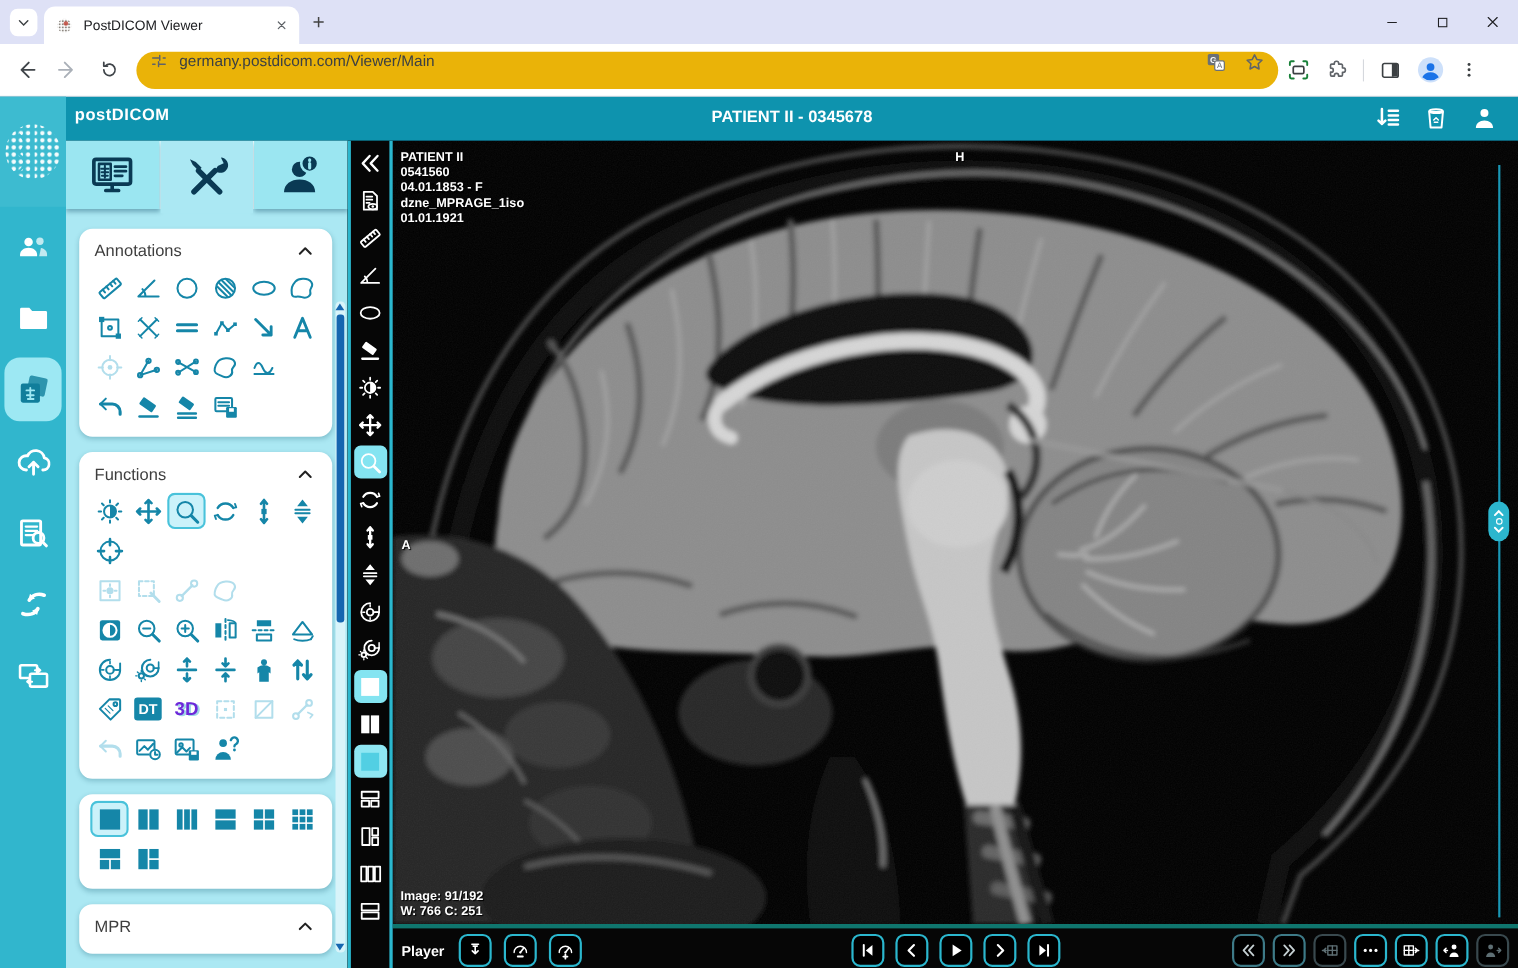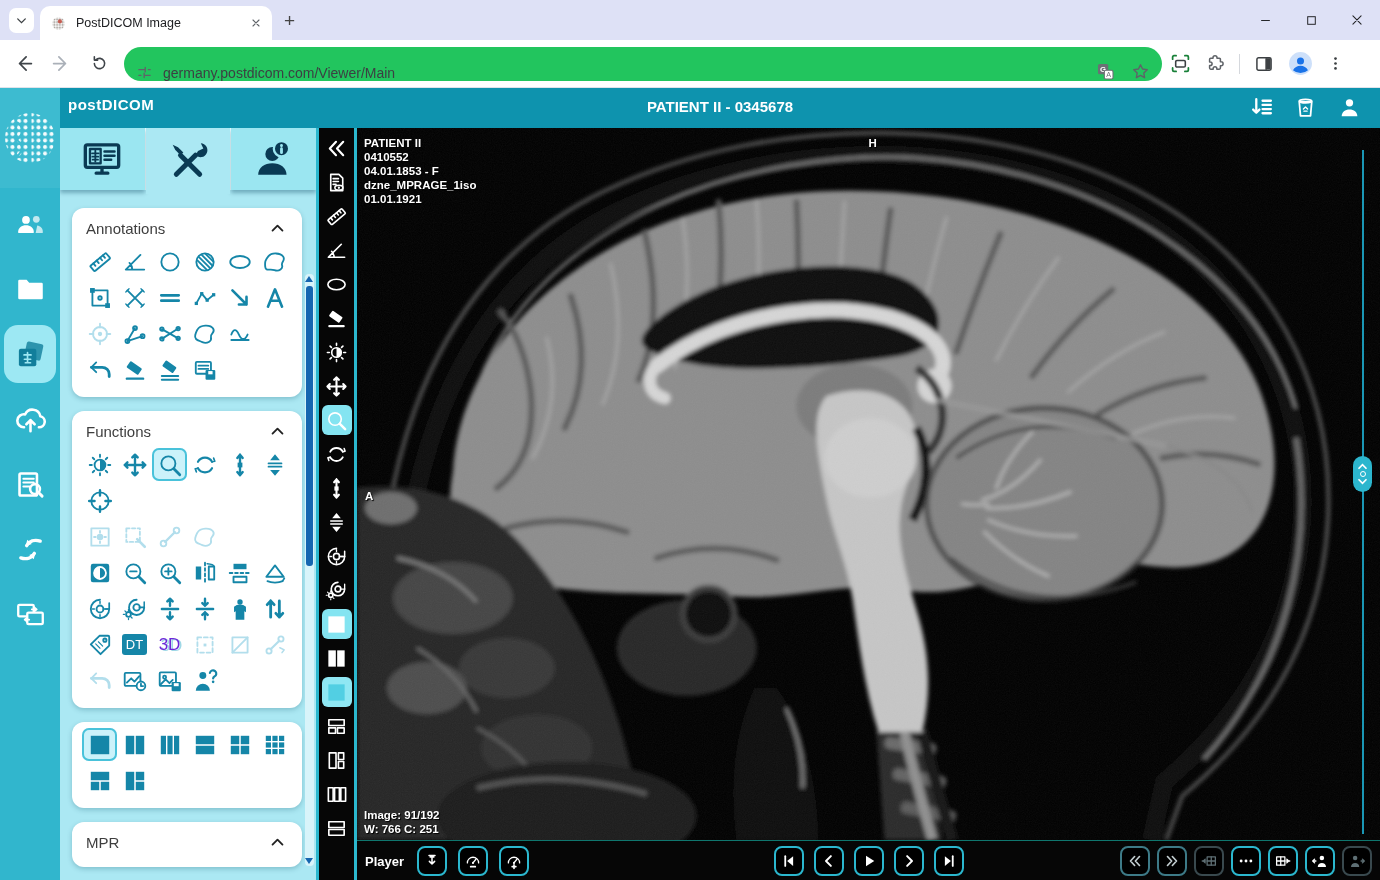--- a/index.html
+++ b/index.html
@@ -14,22 +14,22 @@
   .btab{position:absolute;left:40px;top:6px;width:232px;height:34px;background:#fff;border-radius:10px 10px 0 0;
         display:flex;align-items:center;padding:0 10px;box-sizing:border-box}
   .btab .fav{width:17px;height:17px;margin-right:9px}
   .btab .ttl{font-size:12.5px;color:#202124;flex:1;white-space:nowrap;overflow:hidden}
   .newtab{position:absolute;left:284px;top:10px;font-size:19px;color:#444}
   .winctl{position:absolute;top:0;right:0;height:40px;display:flex}
   .winctl span{width:46px;height:40px;display:flex;align-items:center;justify-content:center;color:#202124}
   .toolbar{position:absolute;left:0;top:40px;width:100%;height:48px;background:#fff;box-sizing:border-box;
            border-bottom:1px solid #e0e3ea;display:flex;align-items:center}
   .navic{width:30px;height:30px;display:flex;align-items:center;justify-content:center;margin-left:8px}
-  .urlpill{height:34px;background:#22c55e;border-radius:17px;flex:0 0 auto;width:1038px;margin-left:10px;
-           display:flex;align-items:flex-end;padding:0 12px;box-sizing:border-box}
+  .urlpill{height:34px;background:#eab308;border-radius:17px;flex:0 0 auto;width:1038px;margin-left:10px;
+           display:flex;align-items:flex-start;padding:0 12px;box-sizing:border-box}
   .urlpill .url{font-size:14px;color:#3c4043;flex:1;margin-left:10px}
   .tbicons{display:flex;align-items:center;margin-left:8px;gap:14px}
   .vdiv{width:1px;height:20px;background:#d5d8dd}
 
   
   .apphdr{position:absolute;left:0;top:88px;width:100%;height:40px;background:#0e93ae}
   .brand{position:absolute;left:68px;top:96px;color:#fff;font-size:15px;font-weight:700;letter-spacing:.5px}
   .ptitle{position:absolute;left:60px;right:0;top:98px;text-align:center;color:#fff;font-size:15px;font-weight:700}
   .hdracts{position:absolute;right:18px;top:95px;display:flex;gap:19px}
   .hdracts .pi{color:#fff}
@@ -54,21 +54,21 @@
   .card{background:#fff;border-radius:12px;margin:0 14px 14px 12px;padding:6px 2px 8px;
         box-shadow:0 2px 5px rgba(0,70,95,.25)}
   .card-h{display:flex;justify-content:space-between;align-items:flex-start;padding:6px 14px 8px 12px}
   .card-title{font-size:15px;color:#3e3e3e}
   .chev svg{width:17px;height:17px;stroke:#222;stroke-width:2.6;fill:none;stroke-linecap:round;stroke-linejoin:round}
   .irow{display:flex;padding:0 8px;margin-bottom:3px}
   .card .pi{width:35px;height:33px;display:flex;align-items:center;justify-content:center;color:#1586a8;cursor:pointer}
   .card .pi svg{width:26px;height:26px}
   .card .pi.disabled{color:#b2deec}
   .card .pi.active{background:#cbf2fa;box-shadow:0 0 0 2px #49c2da inset;border-radius:7px}
-  .ticon{font-weight:normal;font-style:normal}
+  .ticon{font-weight:bold;font-style:normal}
   .ticon.badge{background:#1586a8;color:#fff;font-size:13px;padding:3px 4px;border-radius:3px}
   .ticon.threed{font-size:17px;color:#6d28d9;text-shadow:2px 1px 0 #9fd8e6}
   .pscroll{position:absolute;right:2px;top:146px;bottom:14px;width:9px;background:#d8f4fa;border-radius:4px}
   .pscroll .thumb{position:absolute;left:1px;top:12px;width:7px;height:280px;background:#1566b0;border-radius:3px}
   .pscroll .ar{position:absolute;left:0;width:0;height:0;border-left:4.5px solid transparent;border-right:4.5px solid transparent}
   .pscroll .up{top:2px;border-bottom:6px solid #1566b0}
   .pscroll .dn{bottom:2px;border-top:6px solid #1566b0}
 
   
   .vbar{position:absolute;left:316px;top:128px;width:35px;bottom:0;background:#060606;z-index:4;
@@ -86,21 +86,21 @@
   .ovl.omark-h{left:50%;top:8px}
   .ovl.omark-a{left:8px;top:361px}
   .ovl.counter{left:7px;bottom:4px}
   .iscroll-line{position:absolute;right:16px;top:22px;bottom:6px;width:2px;background:#1a97b5}
   .iscroll-thumb{position:absolute;right:8px;top:328px;width:19px;height:36px;background:#2cb6ce;border-radius:10px;
                  display:flex;flex-direction:column;align-items:center;justify-content:center;gap:1px;cursor:grab}
   .iscroll-thumb svg{width:11px;height:7px;stroke:#fff;stroke-width:2;fill:none;stroke-linecap:round}
   .iscroll-thumb .dot{width:4px;height:4px;border-radius:50%;border:1.5px solid #fff}
 
   
-  .playerbar{position:absolute;left:357px;right:0;bottom:0;height:40px;background:#060606;border-top:1px solid #0f766e;box-sizing:border-box}
+  .playerbar{position:absolute;left:357px;right:0;bottom:0;height:40px;background:#060606;border-top:4px solid #0f766e;box-sizing:border-box}
   .pb-left{position:absolute;left:8px;top:5px;display:flex;align-items:center;gap:11px}
   .pb-label{color:#fff;font-size:13px;font-weight:bold;margin-right:2px}
   .pbtn{width:26px;height:26px;border:2px solid #2bb7ce;border-radius:8px;background:#000;color:#fff;
         display:flex;align-items:center;justify-content:center;cursor:pointer}
   .pbtn svg{width:18px;height:18px}
   .pbtn.dim{border-color:#3d7a87;color:#c3ced1}
   .pbtn.disabled{border-color:#39494e;color:#5e6f74}
   .pb-center{position:absolute;left:50%;top:5px;transform:translateX(-50%);display:flex;gap:10px}
   .pb-right{position:absolute;right:8px;top:5px;display:flex;gap:7px}
 
@@ -118,21 +118,21 @@
   <div class="btab">
     <svg class="fav" viewBox="0 0 24 24">
       <defs>
           <pattern id="favd" width="4" height="4" patternUnits="userSpaceOnUse">
             <circle cx="2" cy="2" r="1.3" fill="#8d8780"></circle>
           </pattern>
         </defs>
       <circle cx="12" cy="12" r="9" fill="url(#favd)"></circle>
         <circle cx="14" cy="9" r="3" fill="#c2493c" opacity=".85"></circle>
     </svg>
-    <span class="ttl">PostDICOM Image</span>
+    <span class="ttl">PostDICOM Viewer</span>
     <svg width="12" height="12" viewBox="0 0 24 24">
         <path d="M6 6l12 12M18 6L6 18" stroke="#5f6368" stroke-width="2.2" stroke-linecap="round"></path>
       </svg>
   </div>
   <span class="newtab">+</span>
   <div class="winctl">
     <span>
         <svg width="13" height="13" viewBox="0 0 24 24">
           <path d="M4 12h16" stroke="#202124" stroke-width="1.8"></path>
         </svg>
@@ -1063,21 +1063,21 @@
       <rect x="528" y="612" width="52" height="12" rx="5" fill="#6a6a6a" transform="rotate(8 554 618)"></rect>
       <rect x="536" y="644" width="54" height="12" rx="5" fill="#636363" transform="rotate(10 563 650)"></rect>
       <rect x="544" y="678" width="56" height="12" rx="5" fill="#5c5c5c" transform="rotate(11 572 684)"></rect>
       <path d="M548 604 C 556 640 566 676 576 712" stroke="#8f8f8f" stroke-width="10" fill="none"></path>
       <path d="M566 604 C 576 644 586 678 596 712" stroke="#141414" stroke-width="12" fill="none"></path>
     </g>
     <rect width="1024" height="712" filter="url(#grain)" opacity=".5"></rect>
   </svg>
   <div class="ovl pinfo">
     <div>PATIENT II</div>
-    <div>0410552</div>
+    <div>0541560</div>
     <div>04.01.1853 - F</div>
     <div>dzne_MPRAGE_1iso</div>
     <div>01.01.1921</div>
   </div>
   <span class="ovl omark-h">H</span>
   <span class="ovl omark-a">A</span>
   <div class="ovl counter">
     <div>Image: 91/192</div>
     <div>W: 766 C: 251</div>
   </div>

